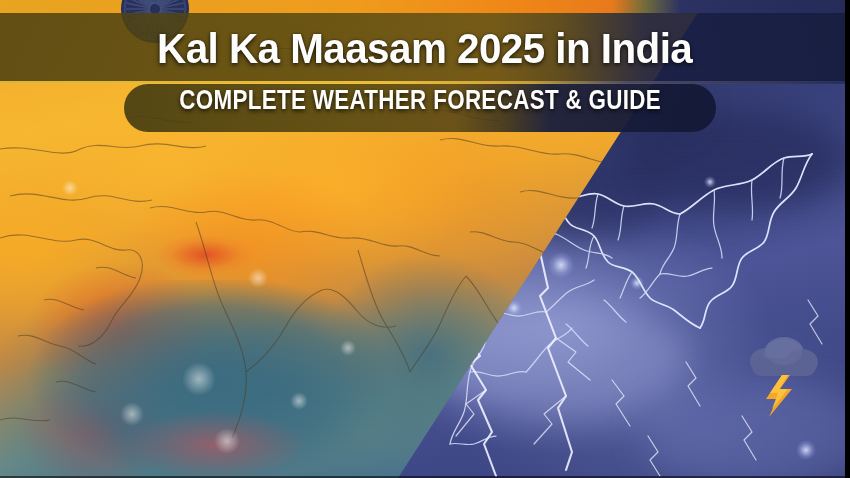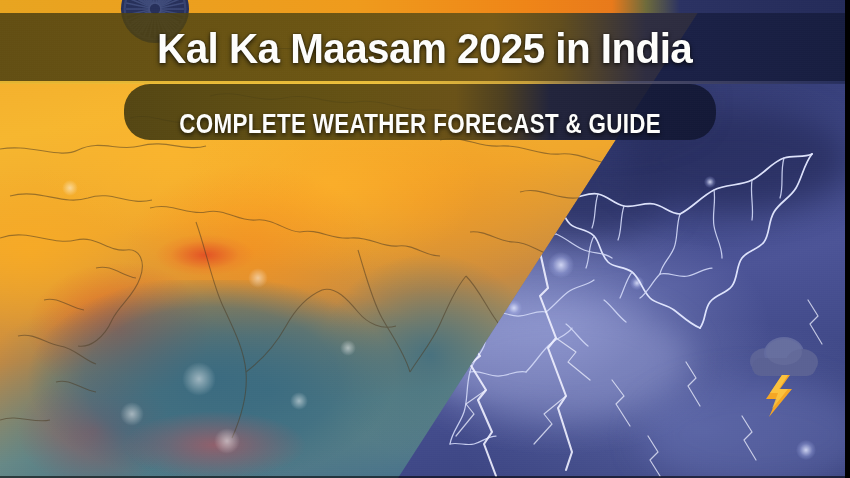--- a/index.html
+++ b/index.html
@@ -101,24 +101,24 @@
     font-size:43px;
     letter-spacing:-0.6px;
     color:#fdfdfb;
     text-shadow:0 2px 6px rgba(0,0,0,.7), 0 0 2px rgba(0,0,0,.6);
     white-space:nowrap;
     transform:scaleX(.94);
   }
 
   
   .subtitle-pill{
-    position:absolute;left:124px;top:84px;width:592px;height:56px;
+    position:absolute;left:124px;top:84px;width:592px;height:48px;
     border-radius:26px;
     background:linear-gradient(90deg,rgba(70,60,16,.92) 0%,rgba(84,70,16,.90) 38%,rgba(86,68,20,.88) 56%,rgba(58,50,30,.90) 64%,rgba(22,28,60,.95) 72%,rgba(18,23,52,.96) 100%);
-    display:flex;align-items:flex-end;justify-content:center;
+    display:flex;align-items:flex-start;justify-content:center;
   }
   .subtitle-text{
     font-family:"Liberation Sans",sans-serif;
     font-weight:bold;
     font-size:28px;
     letter-spacing:.4px;
     color:#fdfdfb;
     text-shadow:0 2px 5px rgba(0,0,0,.75);
     white-space:nowrap;
     transform:scaleX(.80);

